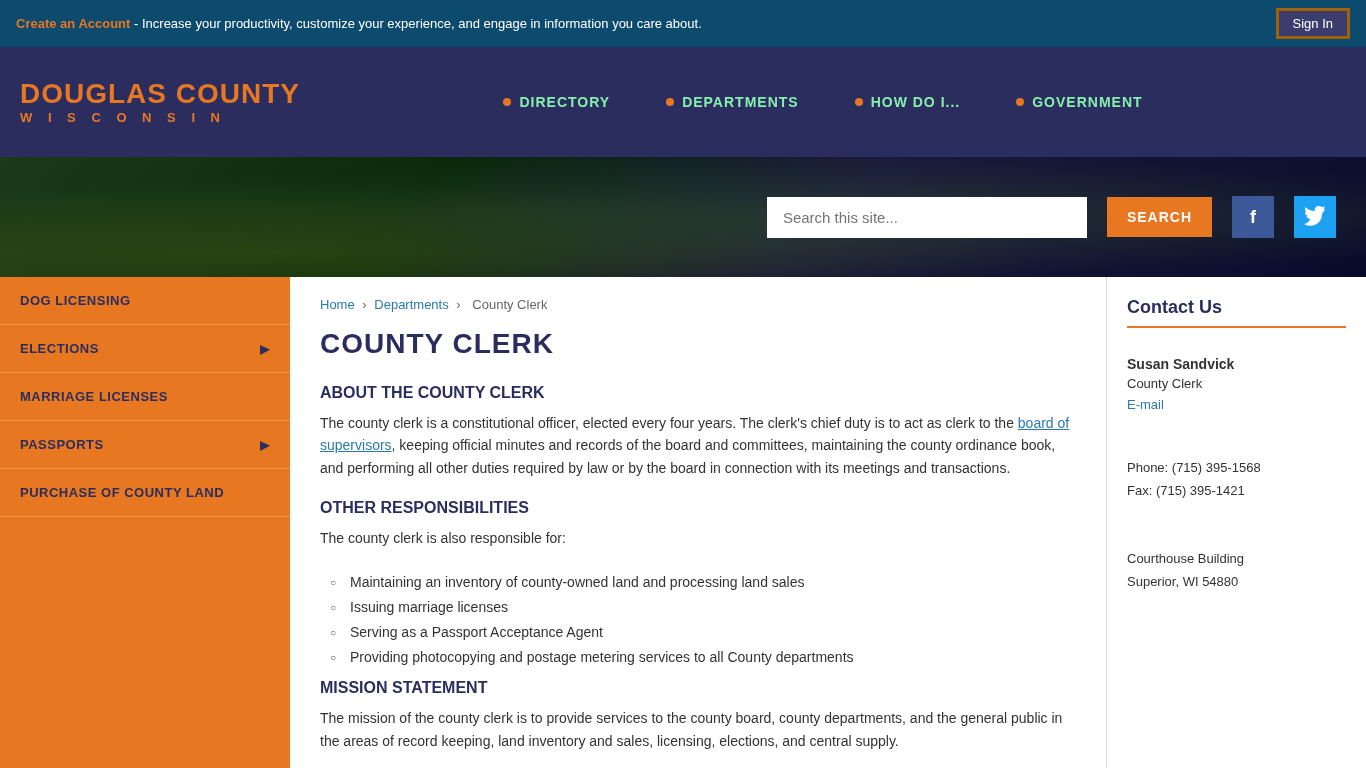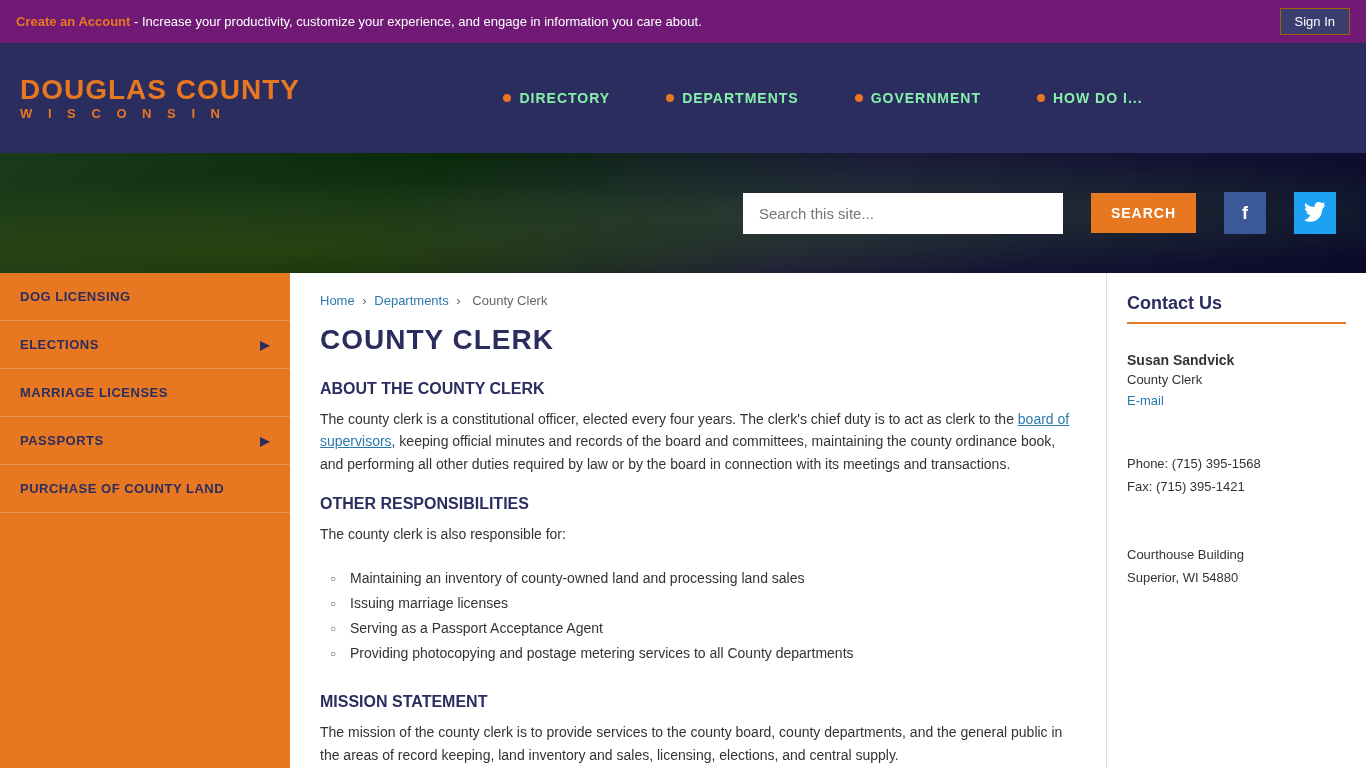--- a/index.html
+++ b/index.html
@@ -1,31 +1,31 @@
 <!DOCTYPE html>
 <html><head>
   <meta charset="utf-8">
   <style>
     * { margin: 0; padding: 0; box-sizing: border-box; }
     body { font-family: Arial, sans-serif; font-size: 14px; color: #333; background: #fff; width: 1366px; }
 
     
     .top-bar {
-      background: #701a75;
+      background: #0c4a6e;
       color: #fff;
       font-size: 13px;
       padding: 8px 16px;
       display: flex;
       justify-content: space-between;
       align-items: center;
     }
     .top-bar a { color: #e87722; font-weight: bold; text-decoration: none; }
     .sign-in-btn {
       background: #3b3d6e;
-      border: 1px solid #a16207;
+      border: 3px solid #a16207;
       color: #fff;
       padding: 5px 14px;
       cursor: pointer;
       font-size: 13px;
     }
 
     
     .header {
       background: #2b2d5e;
       display: flex;
@@ -92,21 +92,21 @@
     .hero::before {
       content: '';
       position: absolute;
       top: 0; left: 0; right: 0; bottom: 0;
       background: radial-gradient(ellipse at 60% 50%, rgba(50,80,50,0.5) 0%, transparent 70%),
                   radial-gradient(ellipse at 20% 80%, rgba(80,100,20,0.4) 0%, transparent 50%);
     }
     .search-area {
       display: flex;
       align-items: center;
-      gap: 28px;
+      gap: 20px;
       position: relative;
       z-index: 2;
     }
     .search-input {
       width: 320px;
       padding: 12px 16px;
       font-size: 15px;
       border: none;
       outline: none;
       color: #666;
@@ -198,21 +198,21 @@
     }
     .section-text {
       font-size: 14px;
       line-height: 1.6;
       color: #333;
       margin-bottom: 20px;
     }
     .section-text a { color: #2b7aad; text-decoration: underline; }
     .section-list {
       list-style: none;
-      margin-bottom: 27px;
+      margin-bottom: 9px;
       padding-left: 10px;
     }
     .section-list li {
       font-size: 14px;
       line-height: 1.8;
       color: #333;
       padding-left: 20px;
       position: relative;
     }
     .section-list li::before {
@@ -285,25 +285,25 @@
     <a class="nav-item" href="#">
       <span class="nav-dot"></span>
       <span>DIRECTORY</span>
     </a>
     <a class="nav-item" href="#">
       <span class="nav-dot"></span>
       <span>DEPARTMENTS</span>
     </a>
     <a class="nav-item" href="#">
       <span class="nav-dot"></span>
-      <span>GOVERNMENT</span>
+      <span>HOW DO I...</span>
     </a>
     <a class="nav-item" href="#">
       <span class="nav-dot"></span>
-      <span>HOW DO I...</span>
+      <span>GOVERNMENT</span>
     </a>
   </nav>
 </header>
 
 <div class="hero">
   <div class="search-area">
     <input class="search-input" type="text" placeholder="Search this site..." style="">
     <button class="search-btn">SEARCH</button>
     <button class="social-btn facebook-btn">f</button>
     <button class="social-btn twitter-btn">

